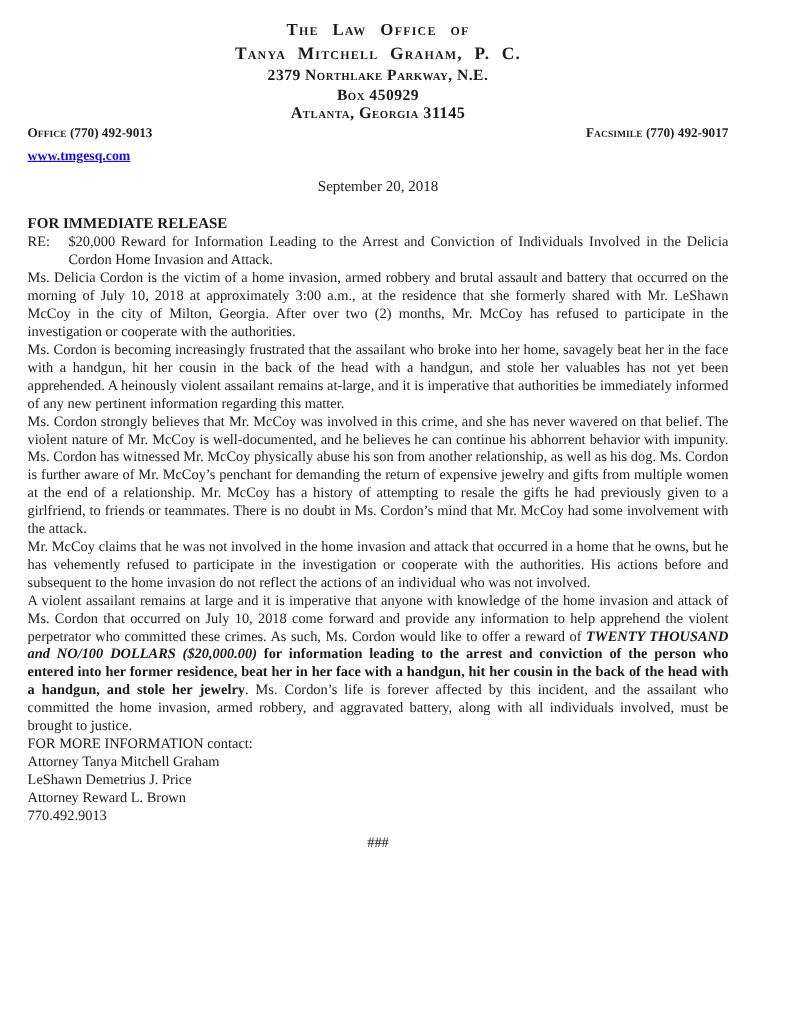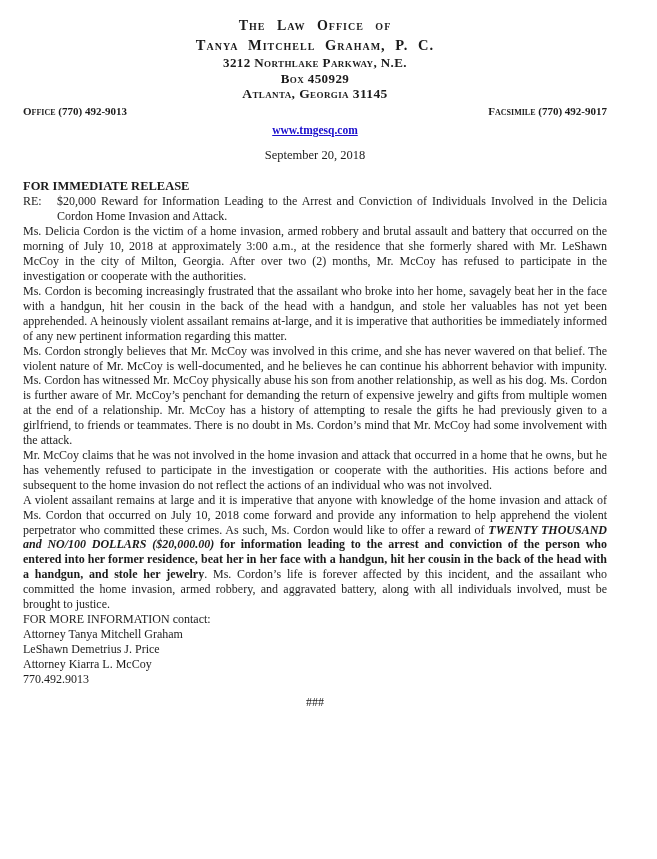--- a/index.html
+++ b/index.html
@@ -27,21 +27,21 @@
   .lh-5 { font-size: 13.5px; letter-spacing: .4px; line-height: 16px; }
   .phone-row {
     display: flex;
     justify-content: space-between;
     font-weight: bold;
     font-variant: small-caps;
     font-size: 11px;
     margin-top: 2px;
     line-height: 14px;
   }
-  .website-row { text-align: center; margin-top: 3px; line-height: 15px; }
+  .website-row { margin-top: 3px; line-height: 15px; }
   .website-link {
     font-size: 11.5px;
     font-weight: bold;
     color: #1a0dcd;
     text-decoration: underline;
     cursor: pointer;
   }
   .date-row { text-align: center; margin-top: 9px; font-size: 12.5px; line-height: 16px; }
   
   .release-line {
@@ -72,21 +72,21 @@
   .end-mark { text-align: center; font-size: 12px; margin-top: 8px; line-height: 15px; }
 </style>
 </head>
 <body>
 
 <div class="page">
 
   <div class="letterhead">
     <div class="lh-line lh-1">The Law Office of</div>
     <div class="lh-line lh-2">Tanya Mitchell Graham, P. C.</div>
-    <div class="lh-line lh-3">3212 Northlake Parkway, N.E.</div>
+    <div class="lh-line lh-3">2379 Northlake Parkway, N.E.</div>
     <div class="lh-line lh-4">Box 450929</div>
     <div class="lh-line lh-5">Atlanta, Georgia 31145</div>
   </div>
 
   <div class="phone-row">
     <span>Office (770) 492-9013</span>
     <span>Facsimile (770) 492-9017</span>
   </div>
 
   <div class="website-row">
@@ -105,19 +105,19 @@
   <p class="para">Ms. Delicia Cordon is the victim of a home invasion, armed robbery and brutal assault and battery that occurred on the morning of July 10, 2018 at approximately 3:00 a.m., at the residence that she formerly shared with Mr. LeShawn McCoy in the city of Milton, Georgia. After over two (2) months, Mr. McCoy has refused to participate in the investigation or cooperate with the authorities.</p>
   <p class="para">Ms. Cordon is becoming increasingly frustrated that the assailant who broke into her home, savagely beat her in the face with a handgun, hit her cousin in the back of the head with a handgun, and stole her valuables has not yet been apprehended. A heinously violent assailant remains at-large, and it is imperative that authorities be immediately informed of any new pertinent information regarding this matter.</p>
   <p class="para">Ms. Cordon strongly believes that Mr. McCoy was involved in this crime, and she has never wavered on that belief. The violent nature of Mr. McCoy is well-documented, and he believes he can continue his abhorrent behavior with impunity.  Ms. Cordon has witnessed Mr. McCoy physically abuse his son from another relationship, as well as his dog.  Ms. Cordon is further aware of Mr. McCoy’s penchant for demanding the return of expensive jewelry and gifts from multiple women at the end of a relationship. Mr. McCoy has a history of attempting to resale the gifts he had previously given to a girlfriend, to friends or teammates. There is no doubt in Ms. Cordon’s mind that Mr. McCoy had some involvement with the attack.</p>
   <p class="para">Mr. McCoy claims that he was not involved in the home invasion and attack that occurred in a home that he owns, but he has vehemently refused to participate in the investigation or cooperate with the authorities. His actions before and subsequent to the home invasion do not reflect the actions of an individual who was not involved.</p>
   <p class="para"><span>A violent assailant remains at large and it is imperative that anyone with knowledge of the home invasion and attack of Ms. Cordon that occurred on July 10, 2018 come forward and provide any information to help apprehend the violent perpetrator who committed these crimes. As such, Ms. Cordon would like to offer a reward of </span><span class="bold-italic">TWENTY THOUSAND and NO/100 DOLLARS ($20,000.00)</span><span class="bold"> for information leading to the arrest and conviction of the person who entered into her former residence, beat her in her face with a handgun, hit her cousin in the back of the head with a handgun, and stole her jewelry</span><span>. Ms. Cordon’s life is forever affected by this incident, and the assailant who committed the home invasion, armed robbery, and aggravated battery, along with all individuals involved, must be brought to justice.</span></p>
 
   <div class="contact-block">
     <div>FOR MORE INFORMATION contact:</div>
     <div>Attorney Tanya Mitchell Graham</div>
     <div>LeShawn Demetrius J. Price</div>
-    <div>Attorney Kiarra L. McCoy</div>
+    <div>Attorney Reward L. Brown</div>
     <div>770.492.9013</div>
   </div>
 
   <div class="end-mark">###</div>
 
 </div>
 
 </body></html>

